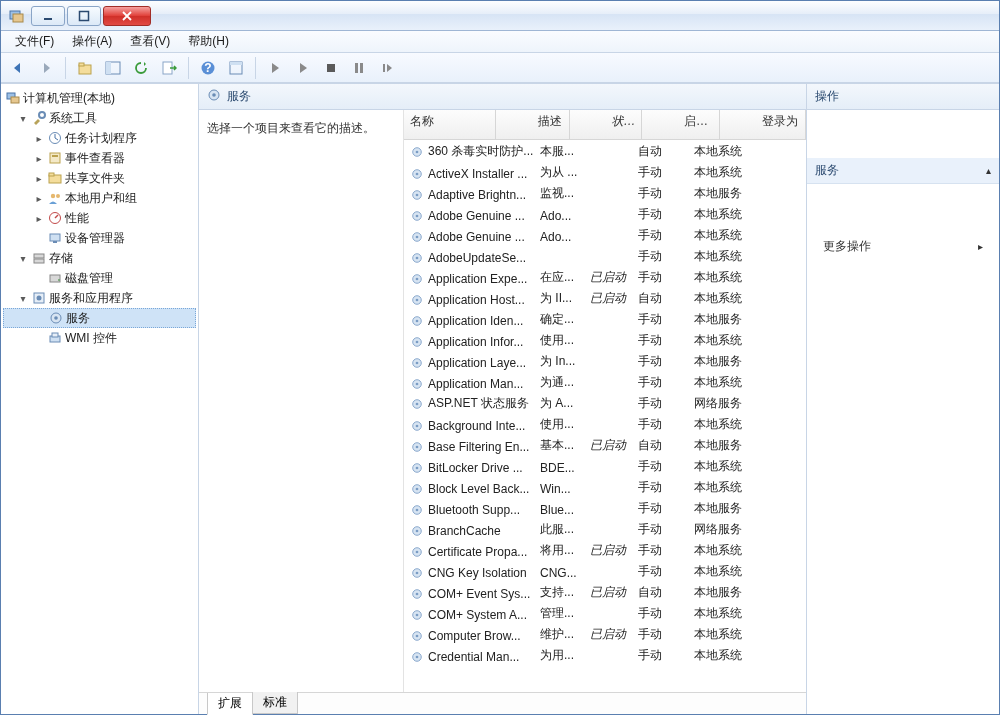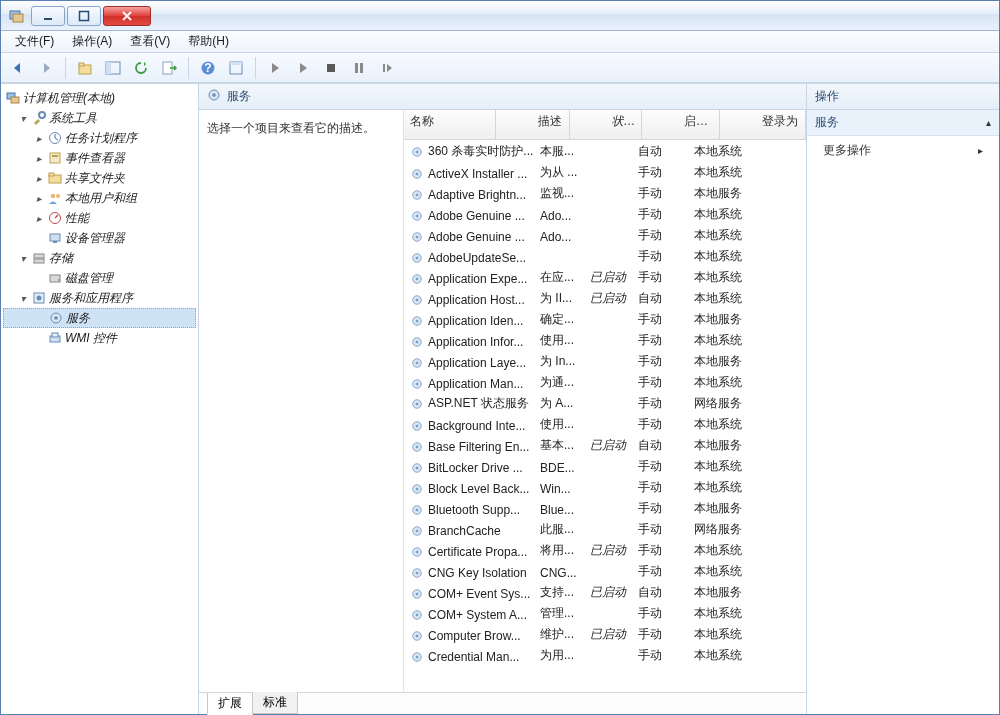--- a/index.html
+++ b/index.html
@@ -23,21 +23,21 @@
 .toolbar { height: 30px; display: flex; align-items: center; padding: 0 6px; gap: 6px; background: linear-gradient(#f7faff,#e9f1fb); border-bottom: 1px solid #c8d5e6; }
 .tb-sep { width:1px; height:22px; background:#c8d5e6; margin:0 2px; }
 .tb-btn { width: 22px; height: 22px; display:flex; align-items:center; justify-content:center; border:1px solid transparent; border-radius:3px; }
 
 
 .content { flex:1; display:flex; border-top:1px solid #c8d5e6; min-height:0; }
 
 
 .tree-panel { width: 198px; border-right:1px solid #c8d5e6; overflow:auto; padding:4px 2px; background:#fff; }
 .tree ul { list-style:none; }
-.tree li { white-space:nowrap;font-style:italic; }
+.tree li { white-space:nowrap; }
 .tree-row { display:flex; align-items:center; height:20px; padding-left:2px; gap:2px; }
 .tree-row.selected { background:#cfe3f7; border:1px dotted #7aa7d8; }
 .tree .exp { width:12px; height:12px; display:inline-flex; align-items:center; justify-content:center; color:#5a5a5a; font-size:10px; }
 .tree .ico { width:16px; height:16px; display:inline-flex; align-items:center; justify-content:center; }
 .tree .lbl { color:#1a1a1a; }
 .lvl1 { padding-left: 14px; }
 .lvl2 { padding-left: 30px; }
 
 
 .center-panel { flex:1; display:flex; flex-direction:column; border-right:1px solid #c8d5e6; min-width:0; position:relative; }
@@ -58,21 +58,21 @@
 
 
 .svc-icon { width:14px; height:14px; flex:0 0 14px; display:inline-flex; align-items:center; justify-content:center; }
 
 
 .bottom-tabs { height:22px; display:flex; align-items:flex-end; padding:0 8px; gap:0; border-top:1px solid #d6d6d6; background:#fdfdfd;}
 .btab { padding:2px 10px; border:1px solid #c8c8c8; border-top:none; background:#f1f1f1; margin-right:-1px; }
 .btab.active { background:#fff; border-bottom:1px solid #fff; position:relative; top:1px; }
 
 
-.actions-panel { width:192px; background:#fff; display:flex; flex-direction:column;}
+.actions-panel { width:192px; background:#fff; display:flex; flex-direction:column;gap:48px;}
 .actions-head { height:26px; display:flex; align-items:center; padding:0 8px; background:linear-gradient(#f3f7fc,#e5eef8); border-bottom:1px solid #c8d5e6; color:#2b4a70;}
 .actions-section { display:flex; align-items:center; justify-content:space-between; padding:4px 8px; background:#e9f1fb; border-bottom:1px solid #d6e2f0; color:#2b4a70;}
 .actions-item { display:flex; align-items:center; justify-content:space-between; padding:6px 16px; color:#333;}
 .tri { font-size:10px; color:#333; }
 
 
 .list-body::-webkit-scrollbar { width:17px; }
 .list-body::-webkit-scrollbar-track { background:#f0f0f0; border-left:1px solid #dedede;}
 .list-body::-webkit-scrollbar-thumb { background:linear-gradient(#e8eef7,#cfdcec); border:1px solid #b8c8db; border-radius:2px;}
 .list-body::-webkit-scrollbar-button { height:17px; background:#eef3fa; border:1px solid #c8d5e6;}

